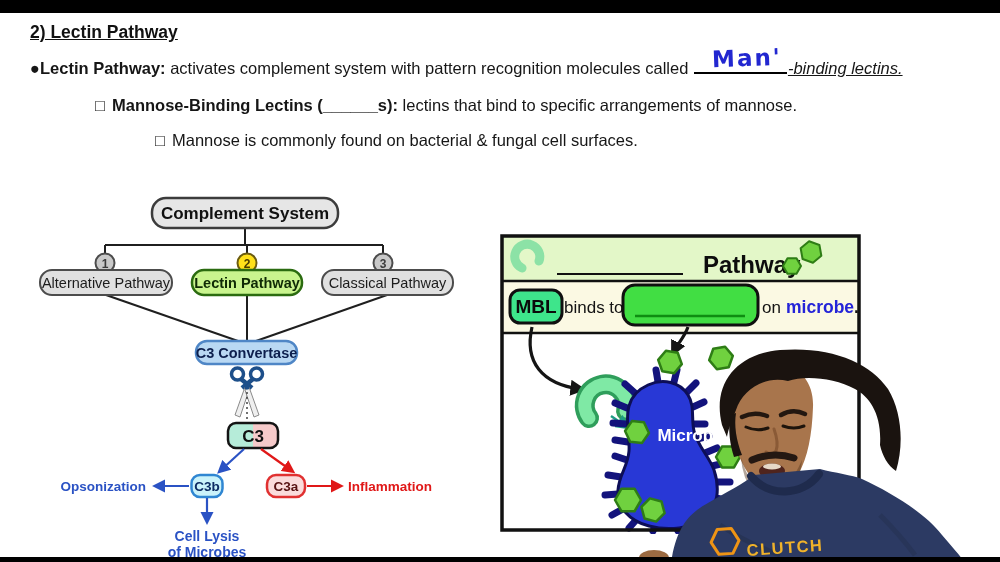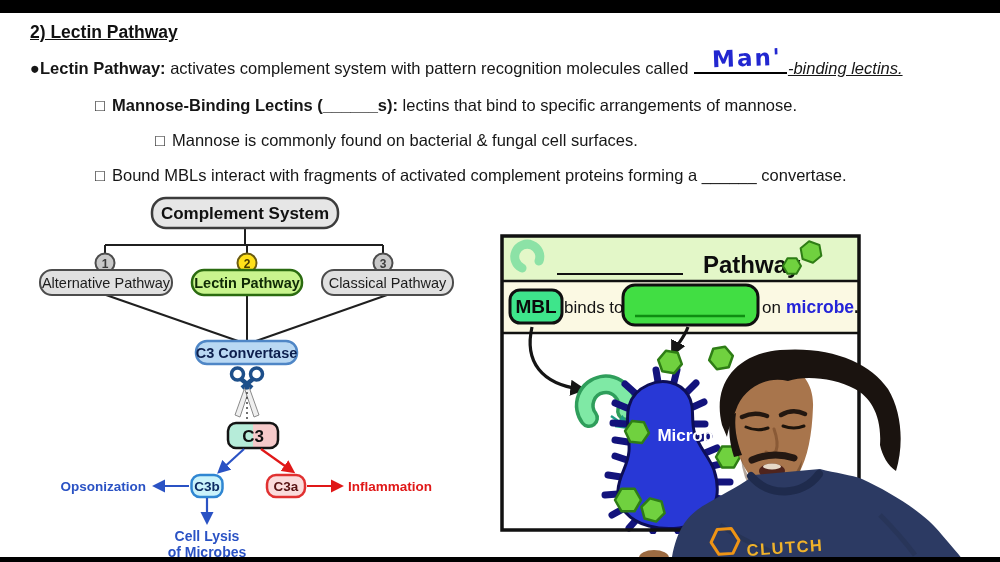--- a/index.html
+++ b/index.html
@@ -50,21 +50,20 @@
 
   <div class="title">2) Lectin Pathway</div>
 
   <div class="notes-line" style="left:30px;top:59px;"><span class="b">●Lectin Pathway:</span><span> activates complement system with pattern recognition molecules called </span><span class="blank"></span><span class="it">-binding lectins.</span></div>
   <div class="handwritten">Man'</div>
 
   <div class="notes-line" style="left:95px;top:96px;"><span class="marker">□</span><span class="b">Mannose-Binding Lectins (______s):</span><span> lectins that bind to specific arrangements of mannose.</span></div>
 
   <div class="notes-line" style="left:155px;top:131px;"><span class="marker">□</span><span>Mannose is commonly found on bacterial &amp; fungal cell surfaces.</span></div>
 
-  <div class="notes-line" style="left:95px;top:166px;"><span class="marker">□</span><span>Bound MBLs interact with fragments of activated complement proteins forming a ______ convertase.</span></div>
 
   <svg id="flow-svg" width="440" height="372" viewBox="0 0 440 372">
 
     <g stroke="#1f1f1f" stroke-width="2">
       <line x1="215" y1="38" x2="215" y2="55"></line>
       <line x1="75" y1="55" x2="353" y2="55"></line>
       <line x1="75" y1="55" x2="75" y2="64"></line>
       <line x1="217" y1="55" x2="217" y2="64"></line>
       <line x1="353" y1="55" x2="353" y2="64"></line>
       <line x1="76" y1="105" x2="208" y2="151"></line>

